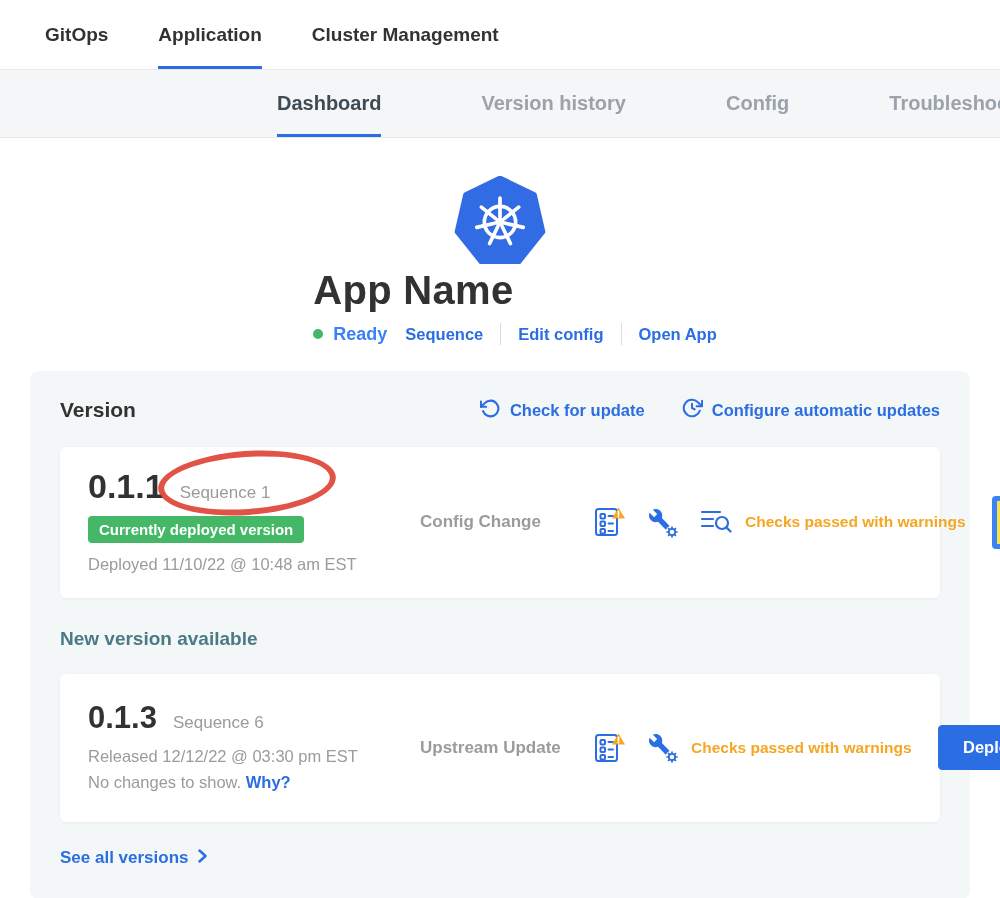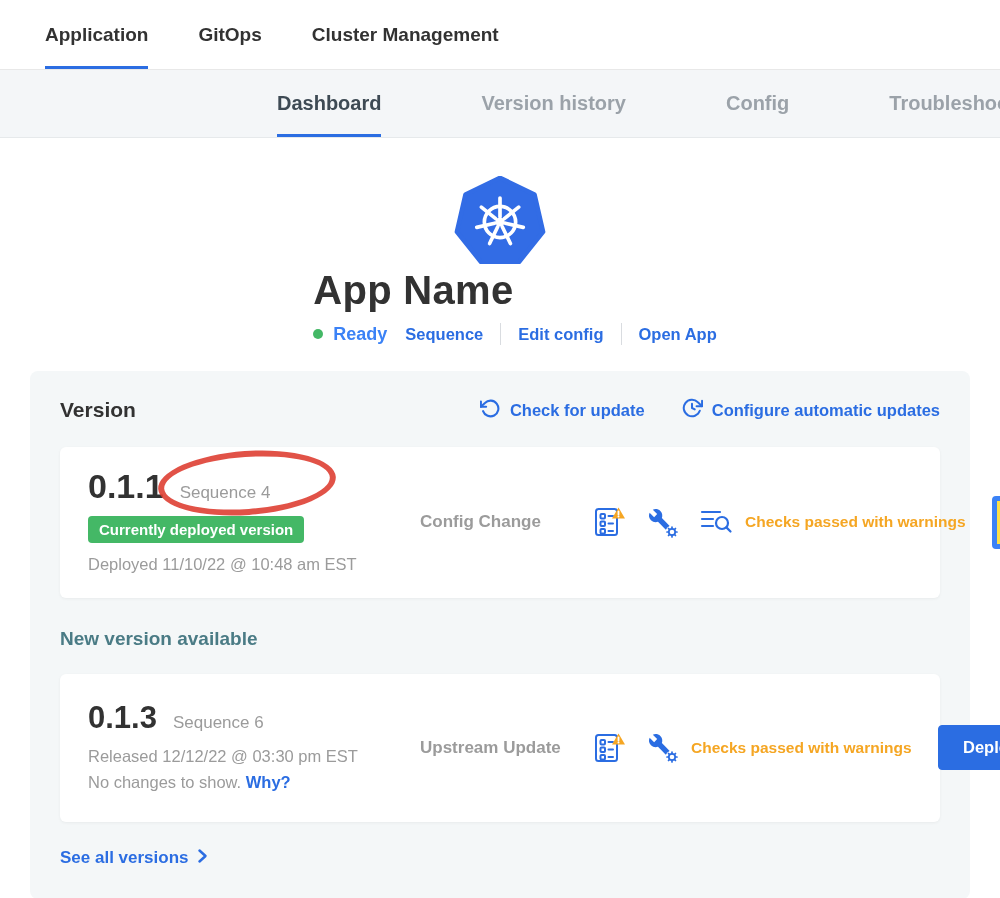--- a/index.html
+++ b/index.html
@@ -97,22 +97,22 @@
 
   .see-all {
     display: inline-flex; align-items: center; gap: 8px; margin-top: 26px;
     color: #2b6de2; font-weight: 700; font-size: 17px; cursor: pointer;
   }
 </style>
 </head>
 <body>
 
 <nav class="top-nav">
+  <div class="top-tab">GitOps</div>
   <div class="top-tab active">Application</div>
-  <div class="top-tab">GitOps</div>
   <div class="top-tab">Cluster Management</div>
 </nav>
 
 <nav class="sub-nav">
   <div class="sub-tab active">Dashboard</div>
   <div class="sub-tab">Version history</div>
   <div class="sub-tab">Config</div>
   <div class="sub-tab">Troubleshoot</div>
 </nav>
 
@@ -171,21 +171,21 @@
         <span>Configure automatic updates</span>
       </a>
     </div>
   </div>
 
   
   <section class="card">
     <div class="card-left">
       <div class="version-row">
         <span class="ver big">0.1.1</span>
-        <span class="seq">Sequence 4</span>
+        <span class="seq">Sequence 1</span>
         <span class="annotation"></span>
       </div>
       <span class="badge">Currently deployed version</span>
       <div class="meta">Deployed 11/10/22 @ 10:48 am EST</div>
     </div>
     <div class="card-mid">Config Change</div>
     <div class="card-right">
       <div class="checks-col">
         <div class="icons-row">
           <span>

